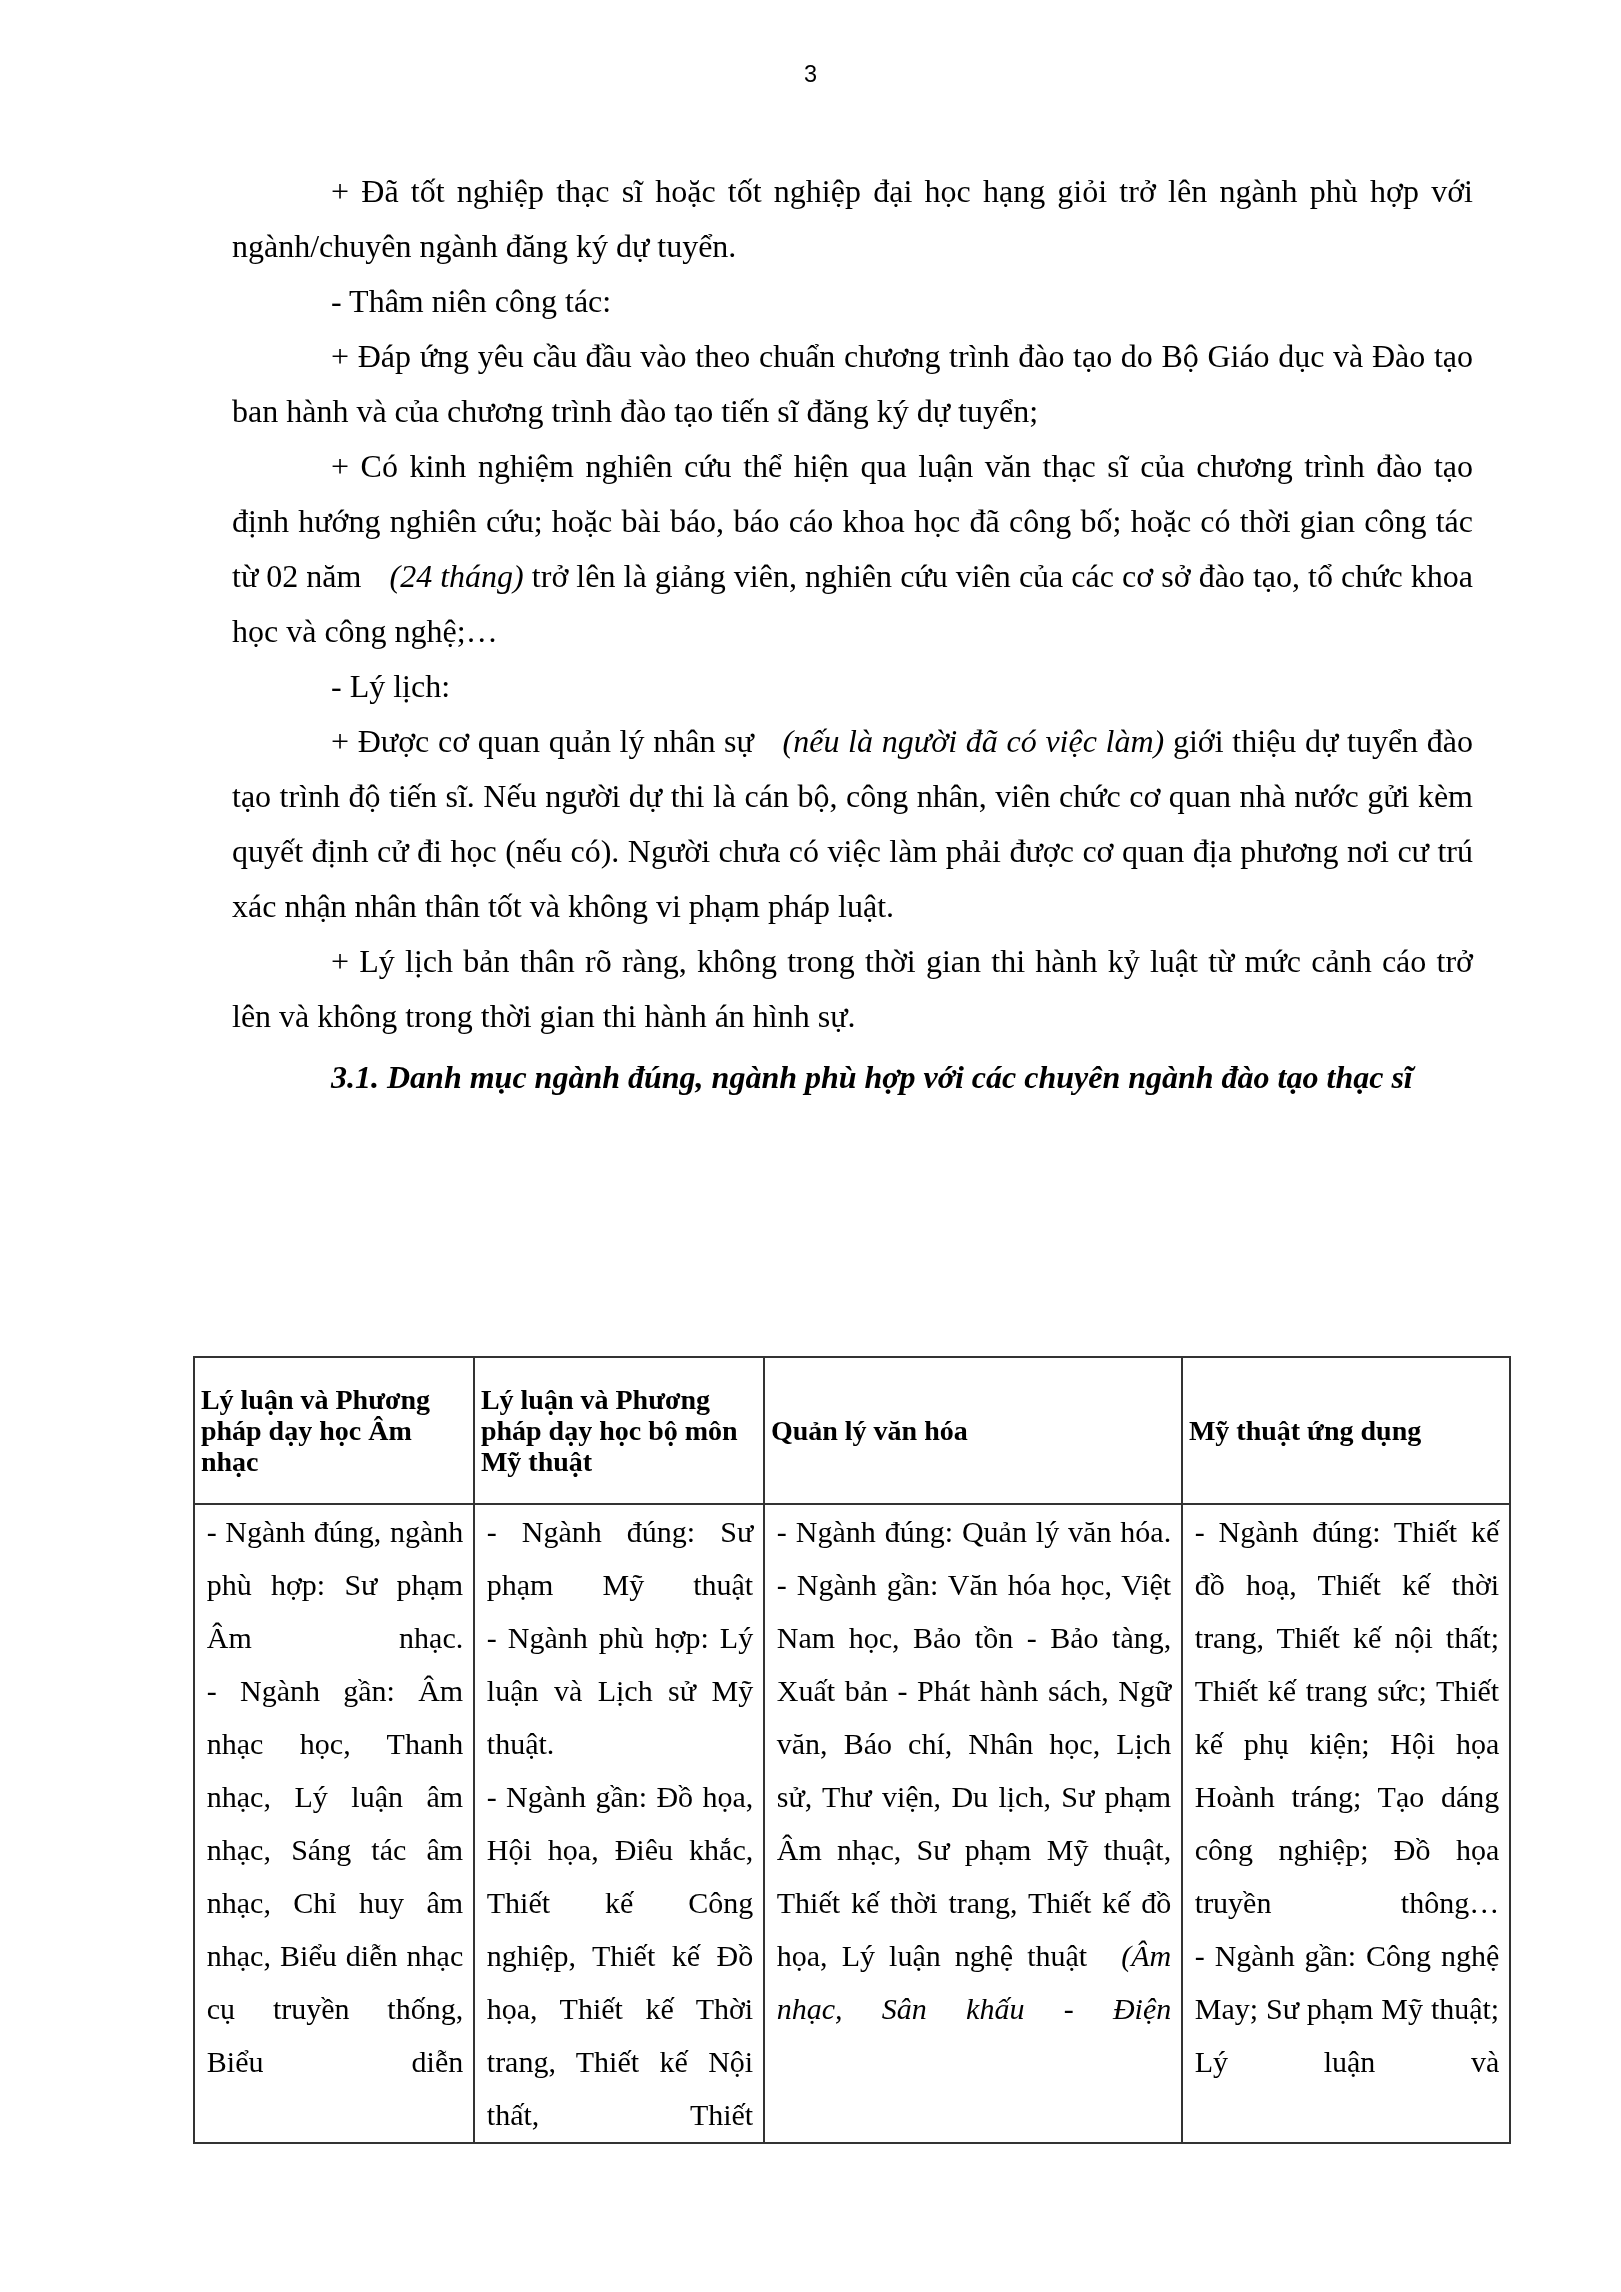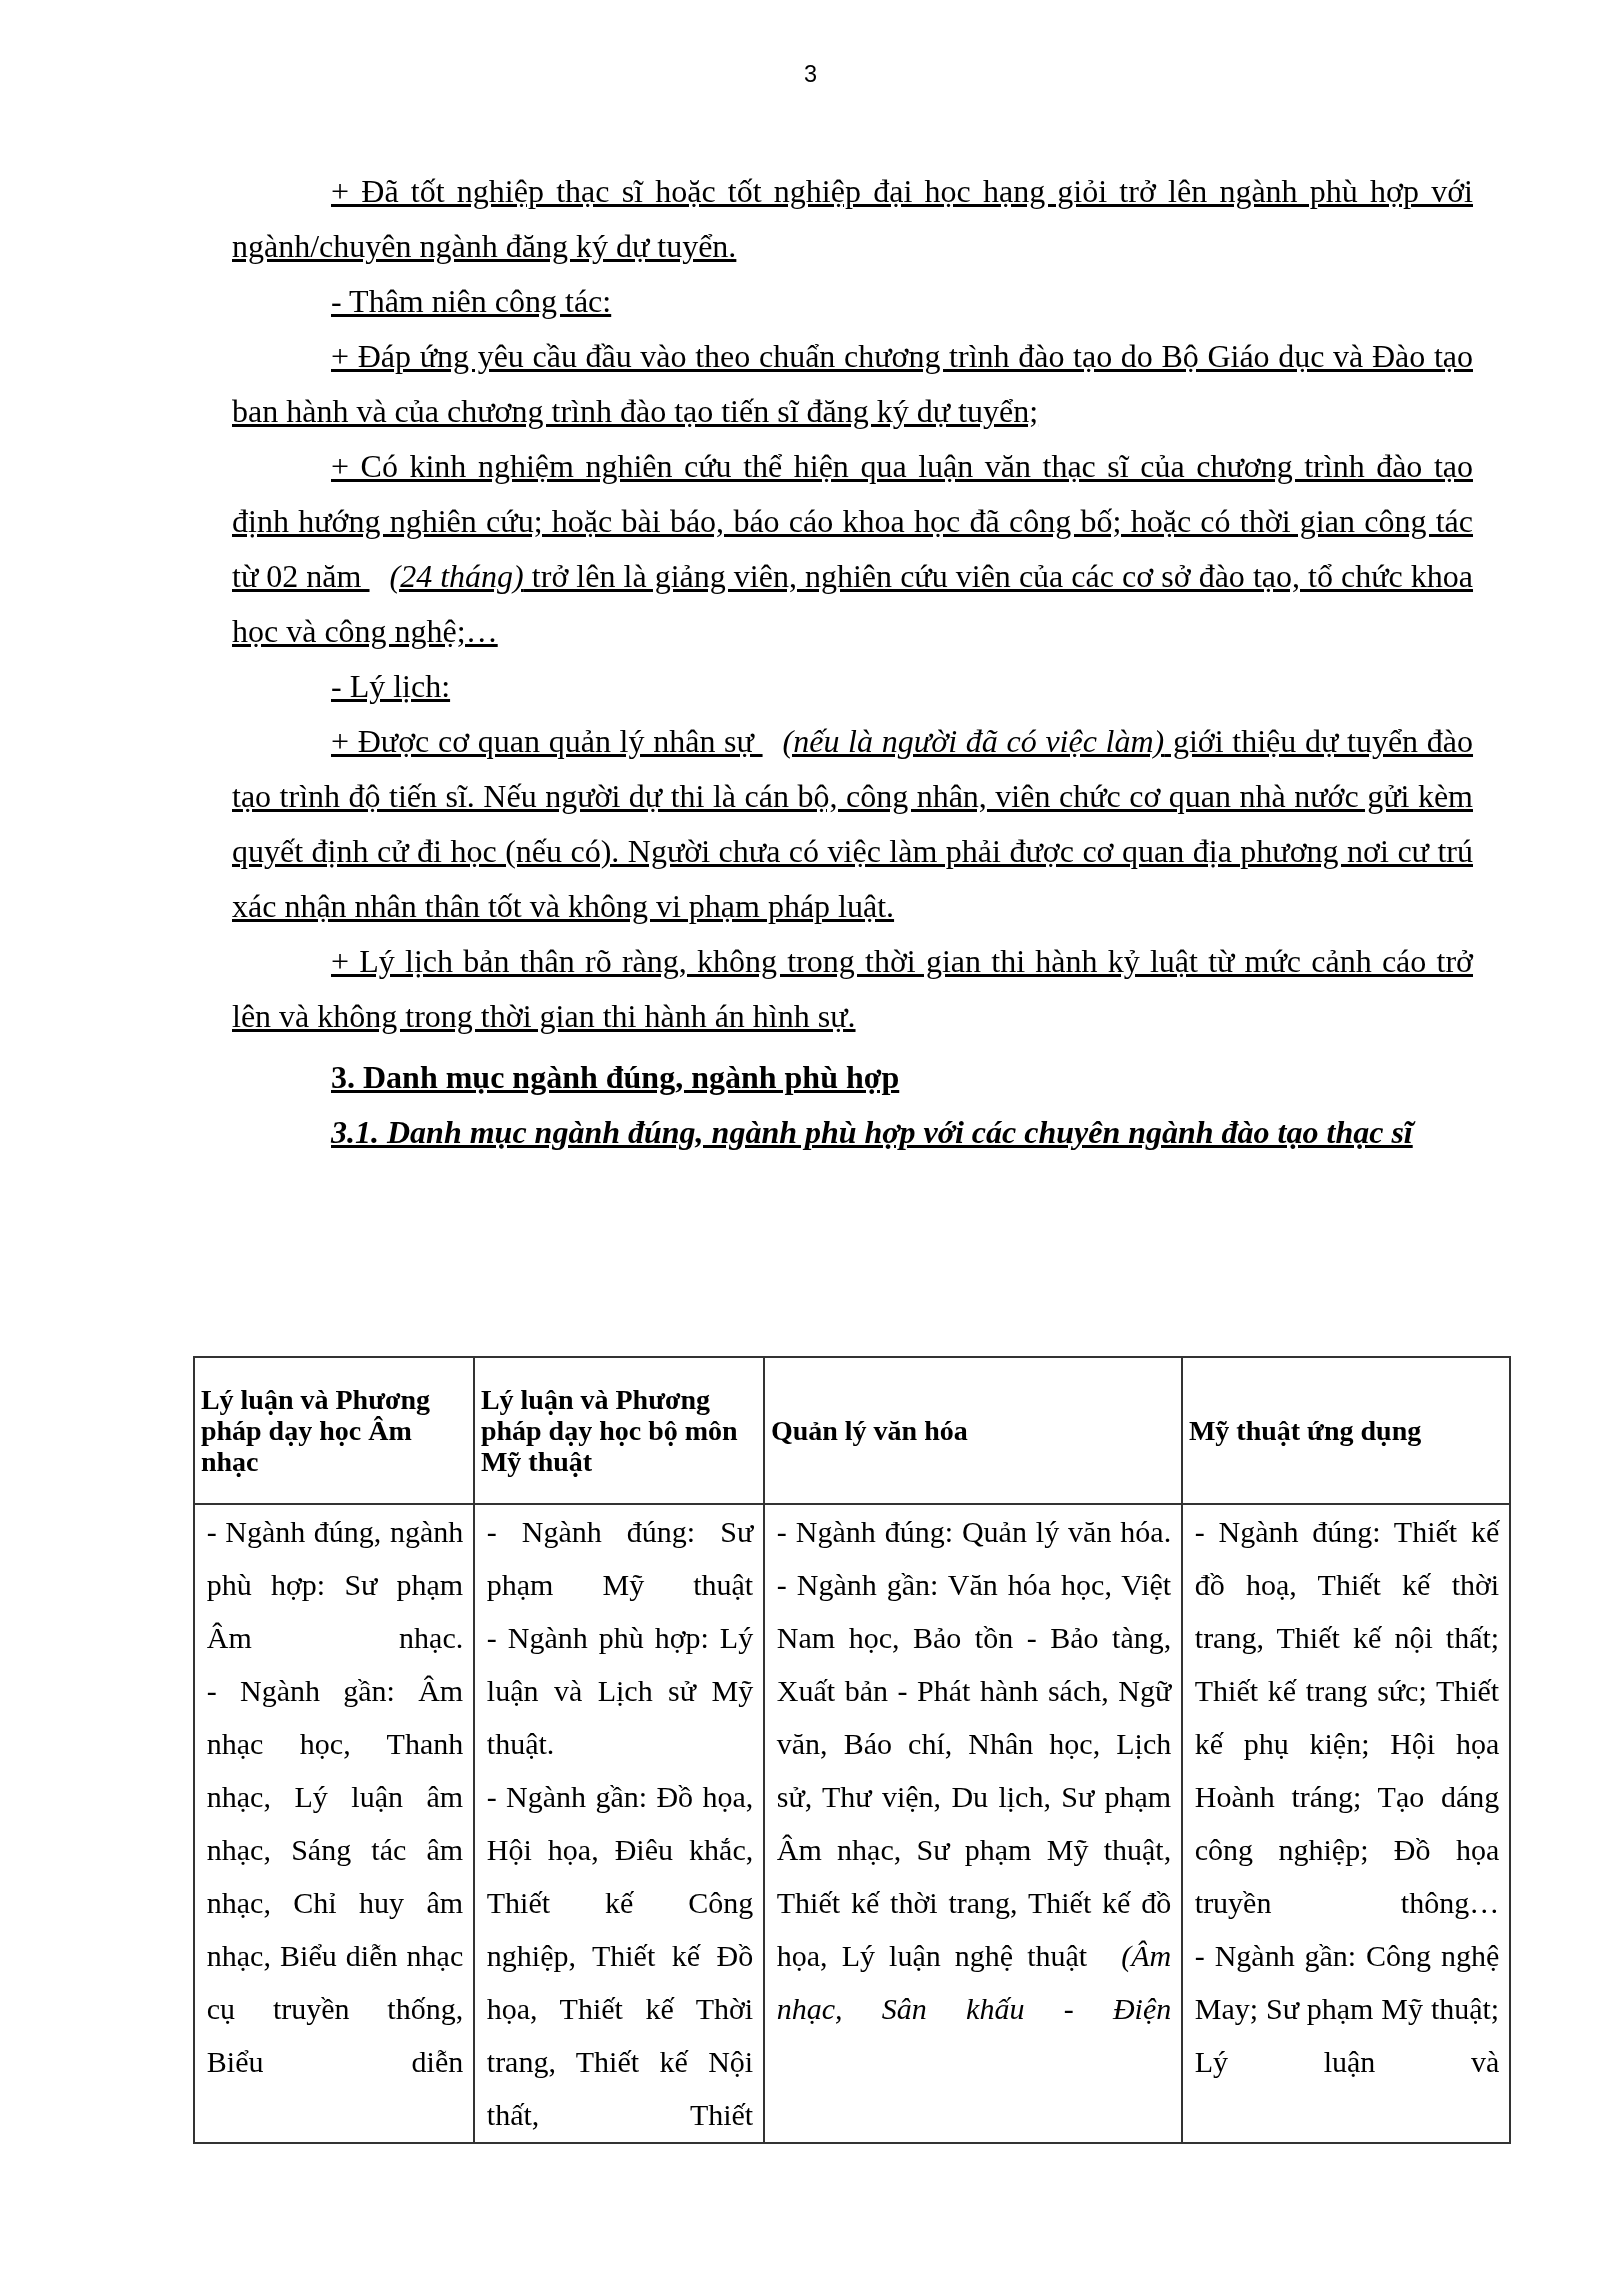--- a/index.html
+++ b/index.html
@@ -7,21 +7,21 @@
       width: 1621px; height: 2293px; position: relative; overflow: hidden;
       font-family: "Liberation Serif", serif; color: #000;
     }
     .page-number {
       position: absolute; top: 61px; left: 0; width: 100%;
       text-align: center; font-size: 23.5px;
       font-family: "Liberation Sans", sans-serif;
     }
     .content {
       position: absolute; left: 232px; top: 164px; width: 1241px;
-      font-size: 32px; line-height: 55px; text-decoration: underline;
+      font-size: 32px; line-height: 55px;
     }
     .p { margin: 0; text-align: justify; text-align-last: left; }
     .indent { text-indent: 99px; }
     .italic { font-style: italic; margin-left: 20px; }
     .heading { margin-top: 0px; font-weight: bold; text-indent: 99px; }
     .subheading { font-weight: bold; font-style: italic; text-indent: 99px; text-align: justify; text-align-last: left; }
     .gap-small { height: 5.9px; }
 
     table.majors {
       position: absolute; left: 193px; top: 1356px;
@@ -52,21 +52,20 @@
 
 <div class="content">
   <p class="p indent">+ Đã tốt nghiệp thạc sĩ hoặc tốt nghiệp đại học hạng giỏi trở lên ngành phù hợp với ngành/chuyên ngành đăng ký dự tuyển.</p>
   <p class="p indent">- Thâm niên công tác:</p>
   <p class="p indent">+ Đáp ứng yêu cầu đầu vào theo chuẩn chương trình đào tạo do Bộ Giáo dục và Đào tạo ban hành và của chương trình đào tạo tiến sĩ đăng ký dự tuyển;</p>
   <p class="p indent"><span>+ Có kinh nghiệm nghiên cứu thể hiện qua luận văn thạc sĩ của chương trình đào tạo định hướng nghiên cứu; hoặc bài báo, báo cáo khoa học đã công bố; hoặc có thời gian công tác từ 02 năm </span><span class="italic">(24 tháng)</span><span> trở lên là giảng viên, nghiên cứu viên của các cơ sở đào tạo, tổ chức khoa học và công nghệ;…</span></p>
   <p class="p indent">- Lý lịch:</p>
   <p class="p indent"><span>+ Được cơ quan quản lý nhân sự </span><span class="italic">(nếu là người đã có việc làm)</span><span> giới thiệu dự tuyển đào tạo trình độ tiến sĩ. Nếu người dự thi là cán bộ, công nhân, viên chức cơ quan nhà nước gửi kèm quyết định cử đi học (nếu có). Người chưa có việc làm phải được cơ quan địa phương nơi cư trú xác nhận nhân thân tốt và không vi phạm pháp luật.</span></p>
   <p class="p indent">+ Lý lịch bản thân rõ ràng, không trong thời gian thi hành kỷ luật từ mức cảnh cáo trở lên và không trong thời gian thi hành án hình sự.</p>
   <div class="gap-small"></div>
-  <p class="p heading">3. Danh mục ngành đúng, ngành phù hợp</p>
   <p class="p subheading">3.1. Danh mục ngành đúng, ngành phù hợp với các chuyên ngành đào tạo thạc sĩ</p>
 </div>
 
 <table class="majors">
   <colgroup>
     <col style="width:280px">
     <col style="width:290px">
     <col style="width:418px">
     <col style="width:328px">
   </colgroup>

